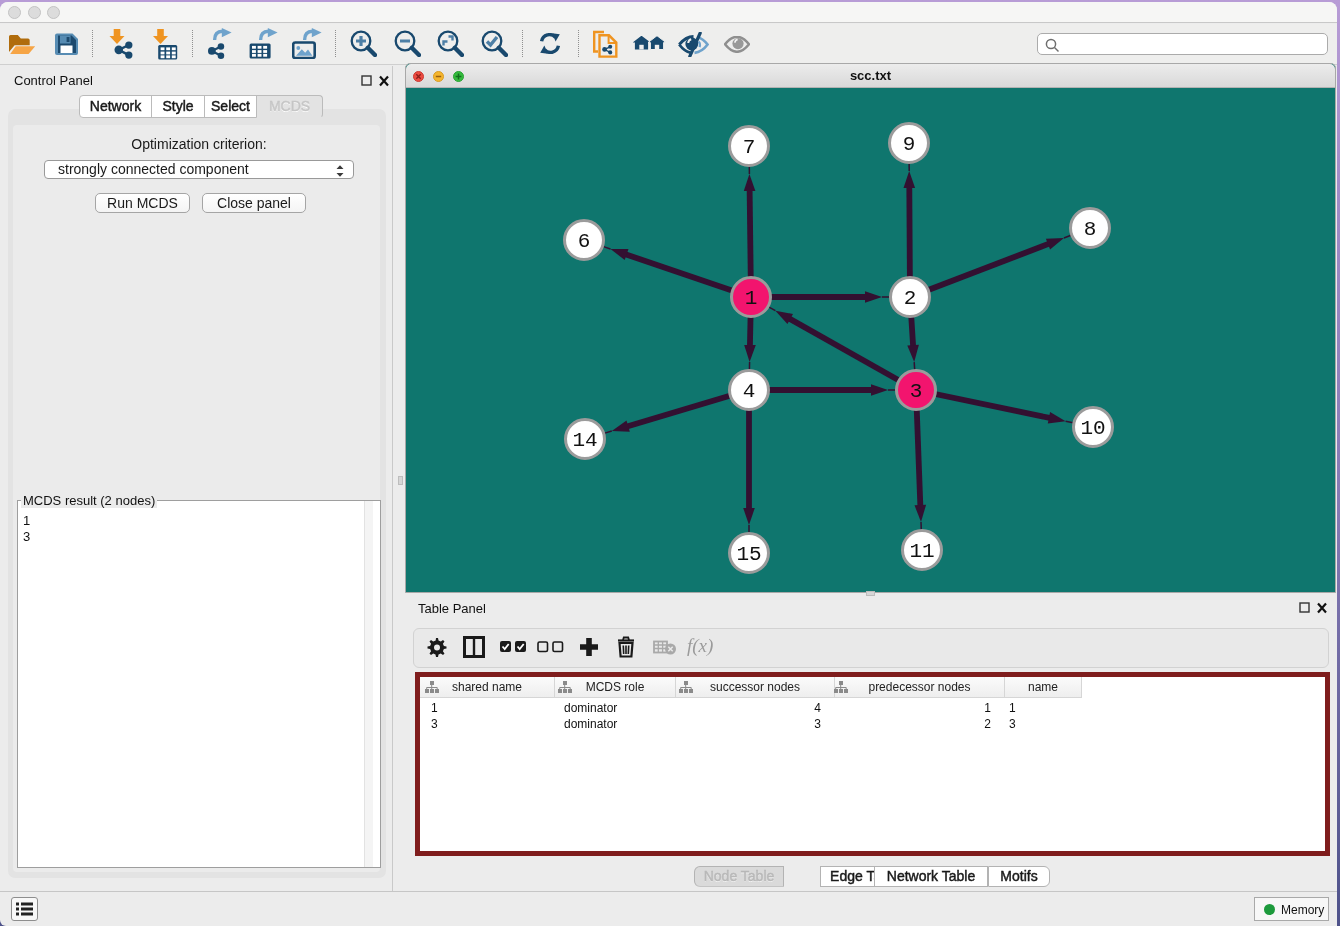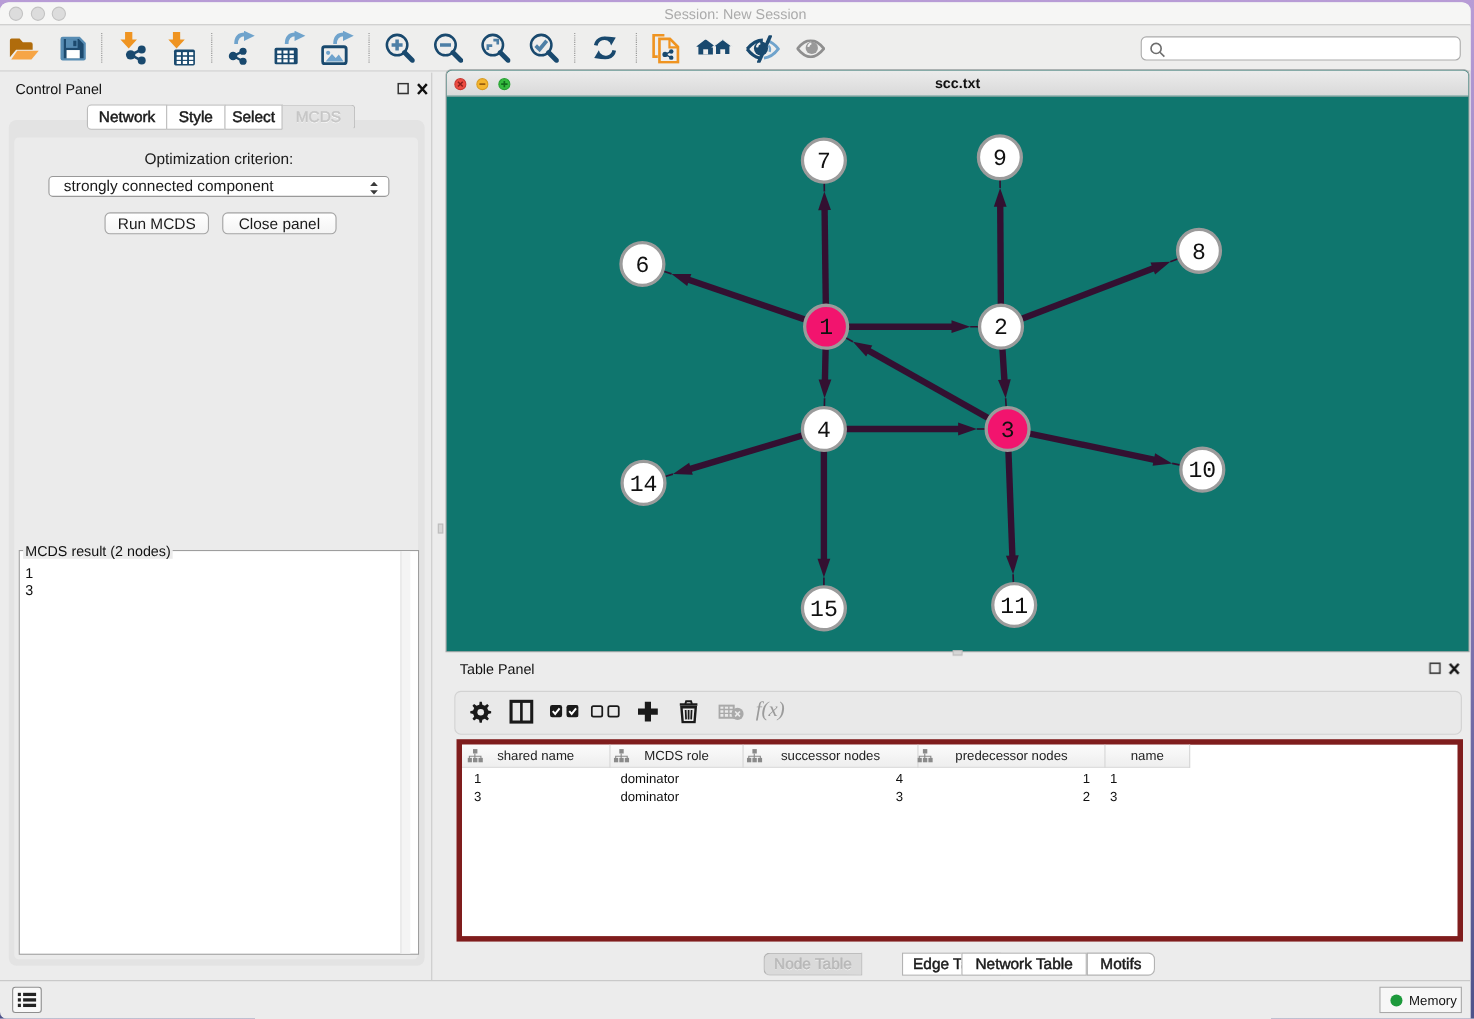--- a/index.html
+++ b/index.html
@@ -46,21 +46,20 @@
 #membtn { position:absolute; left:1254px; top:895px; width:75px; height:24px; background:#f7f7f7; border:1px solid #a9a9a9; font-size:12px; color:#111;text-align:center; }
 .winbtns { position:absolute; }
 </style>
 </head>
 <body>
 <div id="app">
   <div id="titlebar">
     <div class="dot" style="left:8px;"></div>
     <div class="dot" style="left:28px;"></div>
     <div class="dot" style="left:47px;"></div>
-    <div id="wtitle">Session: New Session</div>
   </div>
   <div id="toolbar">
 <svg class="tbi" style="left:8px; top:9px;" width="28" height="22" viewBox="0 0 28 22">
         <path d="M1,19 L1,3.5 Q1,2 2.5,2 L9.8,2 L12.8,5.5 L20,5.5 Q21.7,5.5 21.7,7.2 L21.7,12.2 L6.6,12.2 L1,19 Z" fill="#b06c0c"></path>
 <path d="M7.7,13.2 L27.2,13.2 L20.6,21 L2.2,21 Z" fill="#f6a546"></path>
       </svg>
 <svg class="tbi" style="left:54px; top:8px;" width="25" height="24" viewBox="0 0 25 24">
         <path d="M3,1.5 L18.5,1.5 L24,7 L24,21 Q24,23 22,23 L3,23 Q1,23 1,21 L1,3.5 Q1,1.5 3,1.5 Z" fill="#578cb3"></path>
 <path d="M4,3.5 L17.6,3.5 L22,7.9 L22,21 L4,21 Z" fill="#1d4a6e"></path>
 <rect x="6" y="3.5" width="10.5" height="8" fill="#578cb3"></rect>

